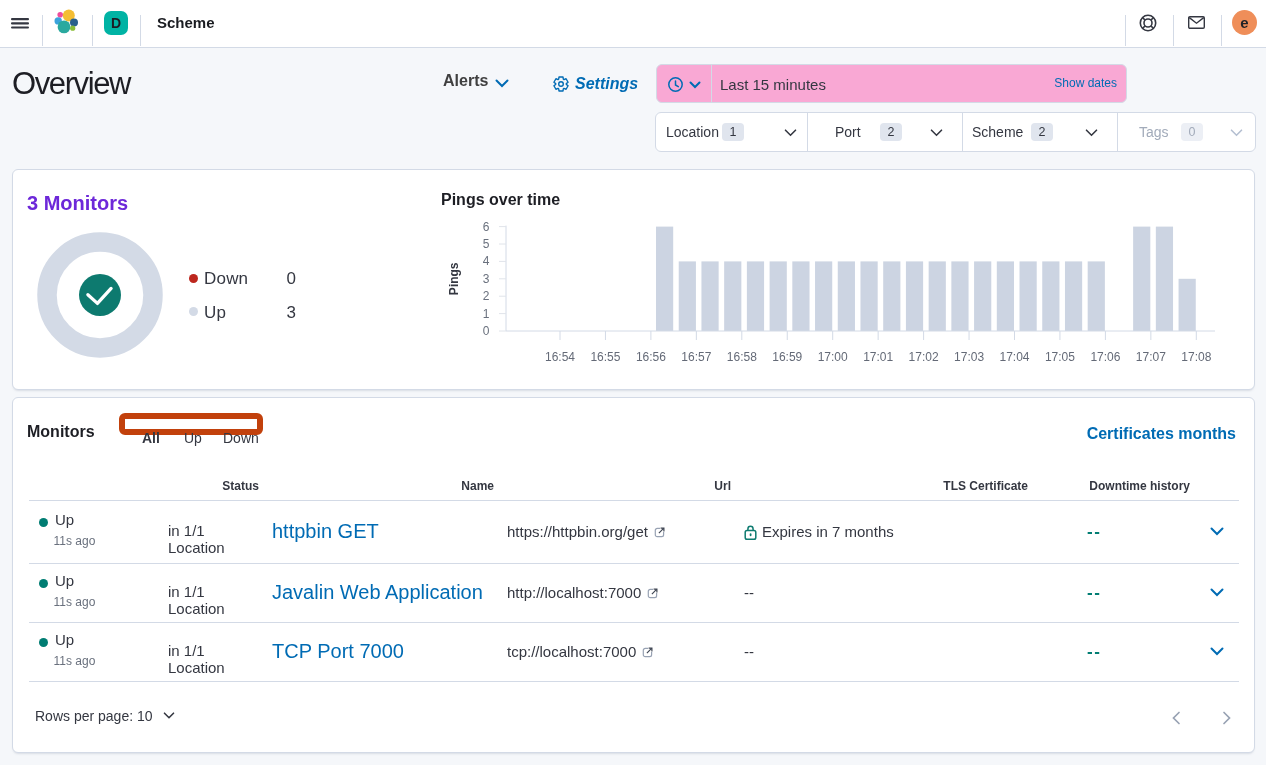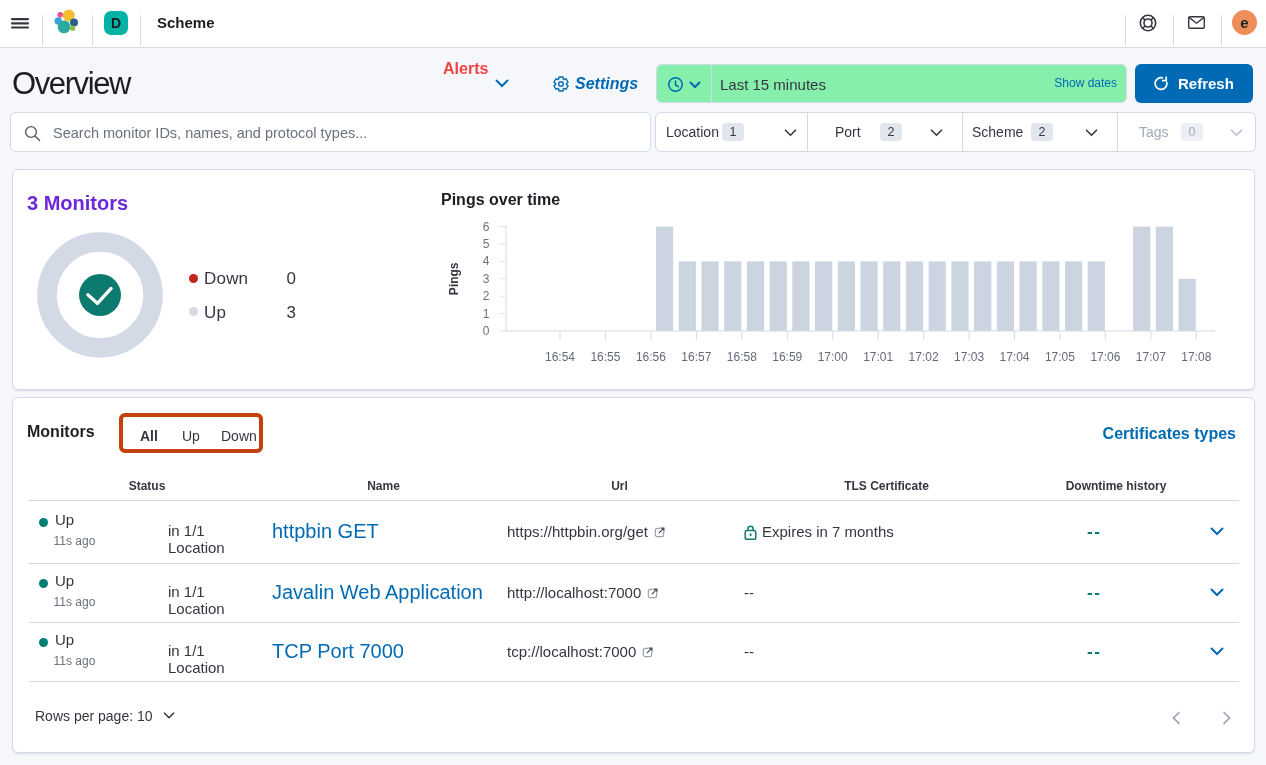--- a/index.html
+++ b/index.html
@@ -14,23 +14,23 @@
     background:#fff; border-bottom:1px solid #d3dae6; }
   .tb-sep { position:absolute; top:15px; width:1px; height:31px; background:#d3dae6; }
   .dbadge { position:absolute; left:104px; top:11px; width:24px; height:24px; background:#00b3a4;
     border-radius:7px; color:#1c1c24; font-weight:700; font-size:14px; text-align:center; line-height:24px; }
   .crumb { position:absolute; left:157px; top:14px; font-size:15px; font-weight:600; color:#1a1c21; }
   .avatar { position:absolute; left:1232px; top:10px; width:25px; height:25px; border-radius:50%;
     background:#ef8e59; color:#1f2227; font-size:15px; font-weight:700; text-align:center; line-height:25px; }
 
   
   .pagetitle { position:absolute; left:12px; top:66px; font-size:31px; letter-spacing:-1.4px; color:#1d1e24; font-weight:400; }
-  .alerts { position:absolute; left:443px; top:60px; font-size:16px; font-weight:600; color:#ef4444;text-align:center; }
+  .alerts { position:absolute; left:443px; top:72px; font-size:16px; font-weight:600; color:#404040;text-align:center; }
   .settings { position:absolute; left:575px; top:75px; font-size:16px; font-weight:600; color:#006bb4;font-style:italic; }
-  .timepicker { position:absolute; left:656px; top:64px; width:471px; height:39px; background:#86efac;
+  .timepicker { position:absolute; left:656px; top:64px; width:471px; height:39px; background:#f9a8d4;
     border:1px solid #d3dae6; border-radius:6px; }
   .tp-sep { position:absolute; left:54px; top:0; width:1px; height:37px; background:#d3dae6; }
   .tp-text { position:absolute; left:63px; top:11px; font-size:15px; color:#343741; }
   .showdates { position:absolute; right:9px; top:11px; font-size:12px; color:#006bb4; }
   .refreshbtn { position:absolute; left:1135px; top:64px; width:118px; height:39px; background:#006bb4;
     border-radius:6px; color:#fff; }
   .refreshbtn span { position:absolute; left:43px; top:11px; font-size:15px; font-weight:600; }
 
   
   .searchbox { position:absolute; left:10px; top:112px; width:641px; height:40px; background:#fff;
@@ -48,27 +48,27 @@
     border-radius:6px; box-shadow:0 2px 2px -1px rgba(152,162,179,.3); }
   #panel1 { top:169px; height:221px; }
   #panel2 { top:397px; height:356px; }
 
   .p1title { position:absolute; left:14px; top:21.5px; font-size:20px; font-weight:700; letter-spacing:0; color:#6d28d9; }
   .legend { position:absolute; font-size:17px; letter-spacing:0.2px; color:#343741; }
   .ldot { position:absolute; left:-1px; top:0.5px; width:9px; height:9px; border-radius:50%; }
 
   
   .p2title { position:absolute; left:14px; top:25px; font-size:16px; font-weight:700; color:#1d1e24; }
-  .tabbox { position:absolute; left:106px; top:15px; width:144px; height:40px; border:4px solid #c2410c;
+  .tabbox { position:absolute; left:106px; top:15px; width:144px; height:22px; border:6px solid #c2410c;
     border-radius:6px; background:#fff; font-size:14px; }
   .tabbox span { position:absolute; top:11px; }
   .certlink { position:absolute; right:18px; top:27px; font-size:16px; font-weight:600; color:#006bb4; }
 
   table.mon { position:absolute; left:16px; top:64px; width:1210px; border-collapse:collapse; table-layout:fixed; }
-  table.mon th { font-size:12px; font-weight:700; color:#343741; text-align:center; padding:0 8px 7px 6px;
+  table.mon th { font-size:12px; font-weight:700; color:#343741; text-align:right; padding:0 8px 7px 6px;
     height:38px; border-bottom:1px solid #d3dae6; vertical-align:bottom; }
   table.mon td { font-size:15px; color:#343741; padding:0 8px 0 5px; height:59px;
     border-bottom:1px solid #d3dae6; vertical-align:middle; }
   .uplabel { font-size:15px; color:#343741; }
   .agolabel { font-size:12px; color:#69707d; margin-top:6px; }
   a.mlink { color:#006bb4; text-decoration:none; font-size:20px; }
   .tealdash { color:#017d73; font-weight:700; font-size:17px; letter-spacing:1.5px; }
   .statuswrap { position:relative; height:42px; }
   .upblock { position:absolute; left:0; top:0; }
   .upblock .dot { position:absolute; left:4.5px; top:7px; width:9px; height:9px; border-radius:50%; background:#017d73; }
@@ -140,35 +140,21 @@
       <path d="M7.5 4 L7.5 8 L10.3 9.6" fill="none" stroke="#006bb4" stroke-width="1.5" stroke-linecap="round"></path>
     </svg>
     <svg class="abs" style="left:32px;top:16px" width="12" height="8" viewBox="0 0 12 8">
       <path d="M1.5 1.5 L6 6 L10.5 1.5" fill="none" stroke="#006bb4" stroke-width="2" stroke-linecap="round"></path>
     </svg>
     <div class="tp-sep"></div>
     <div class="tp-text">Last 15 minutes</div>
     <div class="showdates">Show dates</div>
   </div>
 
-  <div class="refreshbtn">
-    <svg class="abs" style="left:19px;top:11px" width="15" height="16" viewBox="0 0 15 16">
-      <path d="M12.7 6.97 A5.9 5.9 0 1 1 9.0 2.95" fill="none" stroke="#fff" stroke-width="1.7"></path>
-      <path d="M7.9 5.55 H12.2 V1.4" fill="none" stroke="#fff" stroke-width="1.7"></path>
-    </svg>
-    <span>Refresh</span>
-  </div>
-
-  <div class="searchbox">
-    <svg class="abs" style="left:13px;top:12px" width="17" height="17" viewBox="0 0 17 17">
-      <circle cx="7" cy="7" r="5.4" fill="none" stroke="#535b66" stroke-width="1.4"></circle>
-      <path d="M11.2 11.2 L15.6 15.6" stroke="#535b66" stroke-width="1.4" stroke-linecap="round"></path>
-    </svg>
-    <div class="ph">Search monitor IDs, names, and protocol types...</div>
-  </div>
+
 
   <div class="filtergroup">
     <div class="fitem" style="left:0;width:150px">
       <span class="abs" style="left:10px;top:11px">Location</span>
       <span class="fbadge abs" style="left:66px;top:10px">1</span>
       <svg class="abs" style="left:128px;top:16px" width="13" height="8" viewBox="0 0 13 8">
         <path d="M1.5 1.2 L6.5 6.2 L11.5 1.2" fill="none" stroke="#343741" stroke-width="1.6" stroke-linecap="round"></path>
       </svg>
     </div>
     <div class="fg-sep" style="left:151px"></div>
@@ -291,21 +277,21 @@
       </svg>
   </div>
 
   <div class="panel" id="panel2">
     <div class="p2title">Monitors</div>
     <div class="tabbox">
       <span style="left:17px;font-weight:700;color:#343741">All</span>
       <span style="left:59px;color:#343741">Up</span>
       <span style="left:98px;color:#343741">Down</span>
     </div>
-    <div class="certlink">Certificates types</div>
+    <div class="certlink">Certificates months</div>
 
     <table class="mon">
       <colgroup>
         <col style="width:238px">
           <col style="width:235px">
           <col style="width:237px">
         <col style="width:297px">
           <col style="width:162px">
           <col style="width:41px">
       </colgroup>

